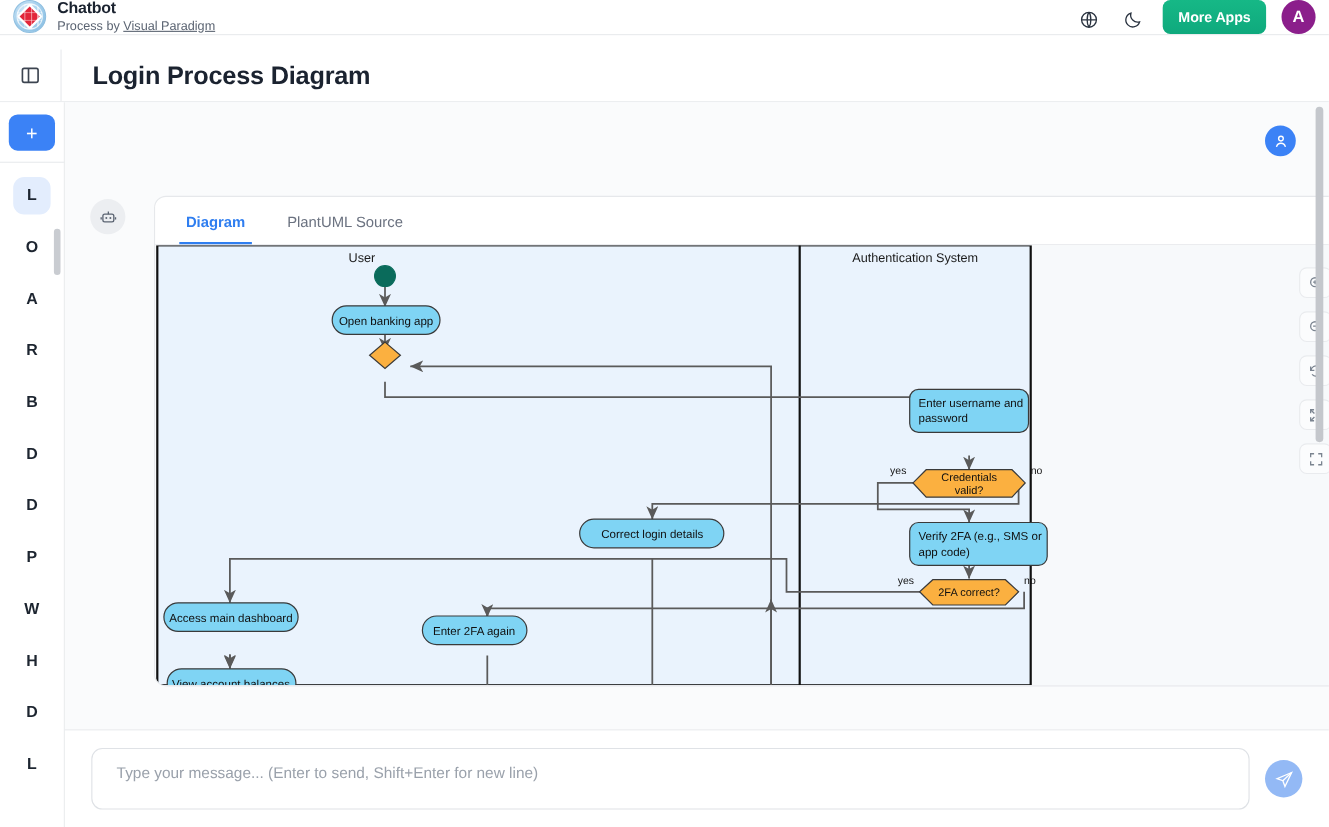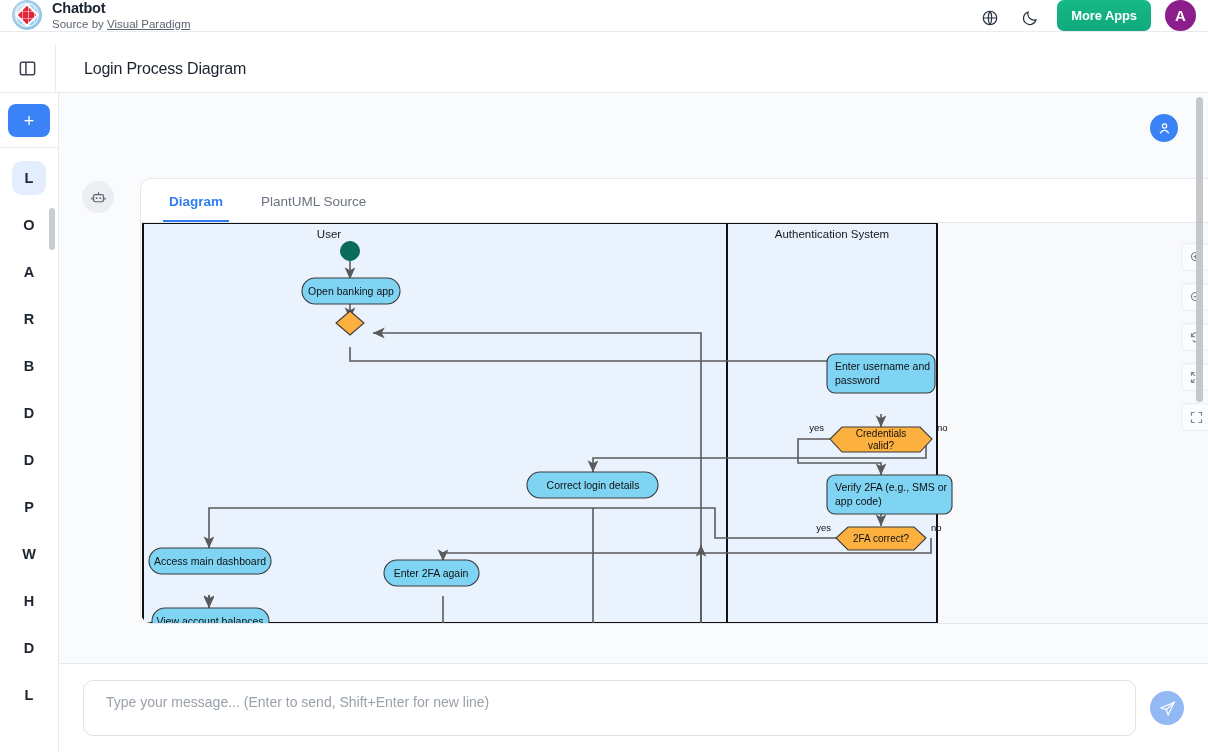--- a/index.html
+++ b/index.html
@@ -66,21 +66,21 @@
   .subheader {
     position: absolute; left: 0; top: 45px; width: 1208px; height: 48px;
     background: #fff; border-bottom: 1px solid #e8eaed;
     display: flex; align-items: center;
   }
   .panel-toggle {
     width: 56px; height: 47px; display: flex; align-items: center; justify-content: center;
     border-right: 1px solid #e8eaed; cursor: pointer; color: #3c4450;
   }
   .page-title {
-    font-size: 16px; font-weight: 400; color: #1b2330; padding-left: 28px; letter-spacing: -.2px;
+    font-size: 23px; font-weight: 700; color: #1b2330; padding-left: 28px; letter-spacing: -.2px;
   }
 
   
   .rail {
     position: absolute; left: 0; top: 93px; width: 59px; height: 659px;
     background: #ffffff; border-right: 1px solid #e8eaed;
     display: flex; flex-direction: column; align-items: center;
   }
   .new-chat {
     width: 42px; height: 33px; margin-top: 11px; margin-bottom: 10px;
@@ -190,21 +190,21 @@
   }
 </style>
 </head>
 <body>
 
 <div class="topbar">
   <div class="brand">
     <div class="brand-logo"></div>
     <div class="brand-text">
       <div class="brand-title">Chatbot</div>
-      <div class="brand-sub"><span>Source by </span><a href="#">Visual Paradigm</a></div>
+      <div class="brand-sub"><span>Process by </span><a href="#">Visual Paradigm</a></div>
     </div>
   </div>
   <div class="topbar-right">
     <button class="icon-btn" title="language">
       <svg width="18" height="18" viewBox="0 0 24 24" fill="none" stroke="currentColor" stroke-width="1.6">
         <circle cx="12" cy="12" r="9"></circle>
           <path d="M3 12h18M12 3c3 3.5 3 14 0 18M12 3c-3 3.5-3 14 0 18"></path>
       </svg>
     </button>
     <button class="icon-btn" title="theme">

